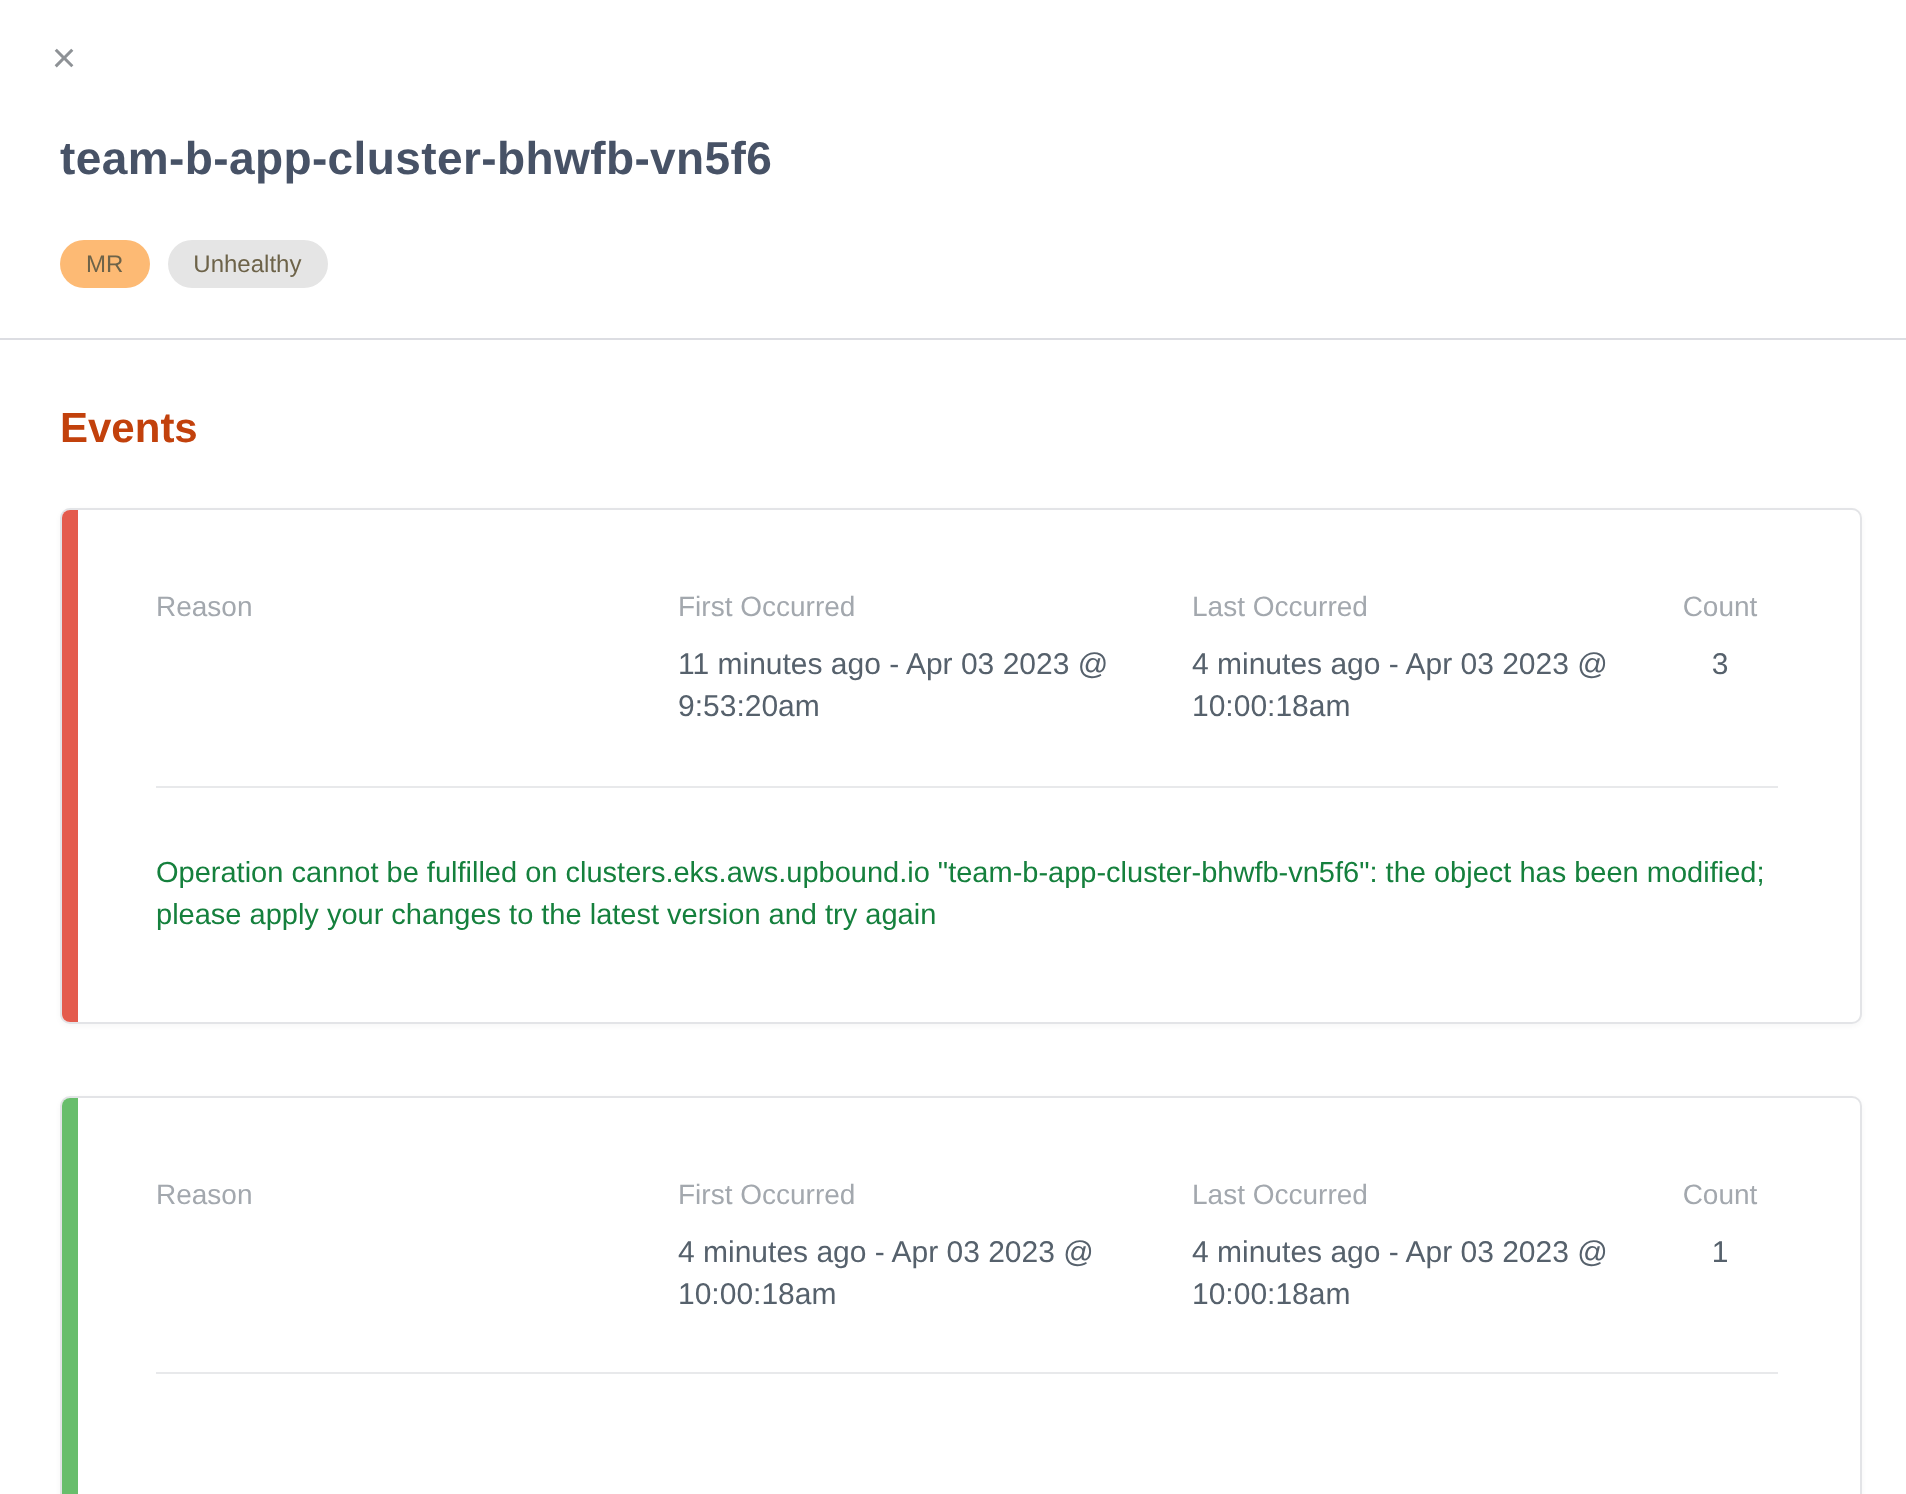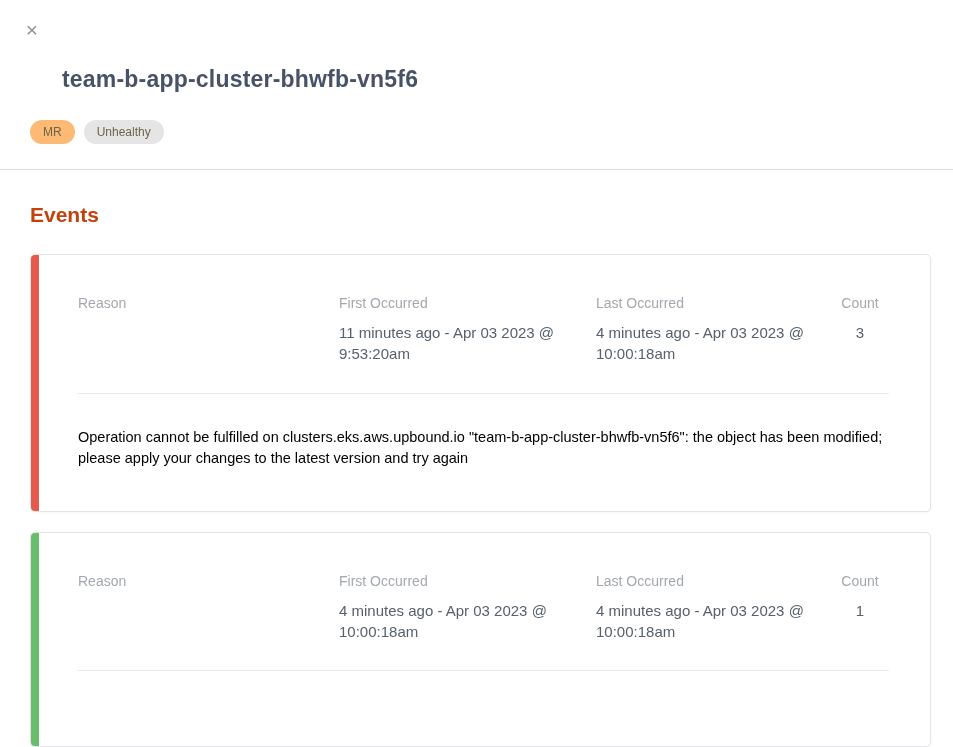--- a/index.html
+++ b/index.html
@@ -20,21 +20,20 @@
     cursor: pointer;
     font-family: "Liberation Sans", sans-serif;
   }
   .panel-header { padding: 0 30px; }
   .page-title {
     margin-top: 25px;
     font-size: 23px;
     font-weight: bold;
     letter-spacing: 0.2px;
     color: #475266;
-    margin-left: 32px;
   }
   .badges { margin-top: 27px; display: flex; gap: 9px; }
   .badge {
     display: inline-block;
     padding: 5px 13px;
     border-radius: 13px;
     font-size: 12px;
     line-height: 14px;
     color: #6d6349;
   }
@@ -50,21 +49,21 @@
     font-weight: bold;
     color: #c2410c;
   }
   .event-card {
     position: relative;
     border: 1px solid #e3e4e7;
     border-radius: 5px;
     background: #ffffff;
     box-shadow: 0 1px 3px rgba(0,0,0,0.04);
     padding: 40px 41px 42px 47px;
-    margin-bottom: 20px;
+    margin-bottom: 36px;
     overflow: hidden;
   }
   .status-stripe {
     position: absolute;
     left: 0; top: 0; bottom: 0;
     width: 8px;
   }
   .event-grid {
     display: grid;
     grid-template-columns: 261px 257px 235px 1fr;
@@ -81,21 +80,21 @@
     color: #56616c;
     line-height: 1.42;
   }
   .inner-divider {
     border: none;
     border-top: 1px solid #e8e9eb;
     margin: 28px 0 33px 0;
   }
   .event-message {
     font-size: 14.5px;
-    color: #000000;
+    color: #15803d;
     line-height: 1.45;
   }
 </style>
 </head>
 <body>
 
 
 
 <button class="close-btn">×</button>
 

